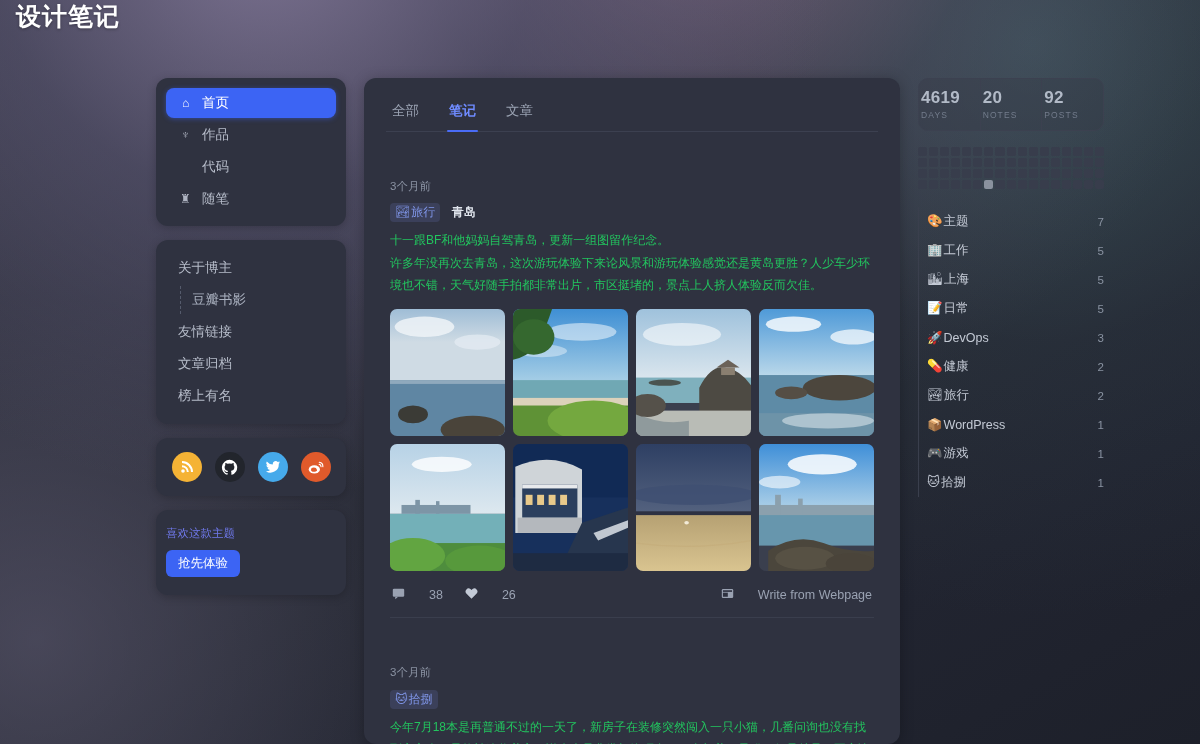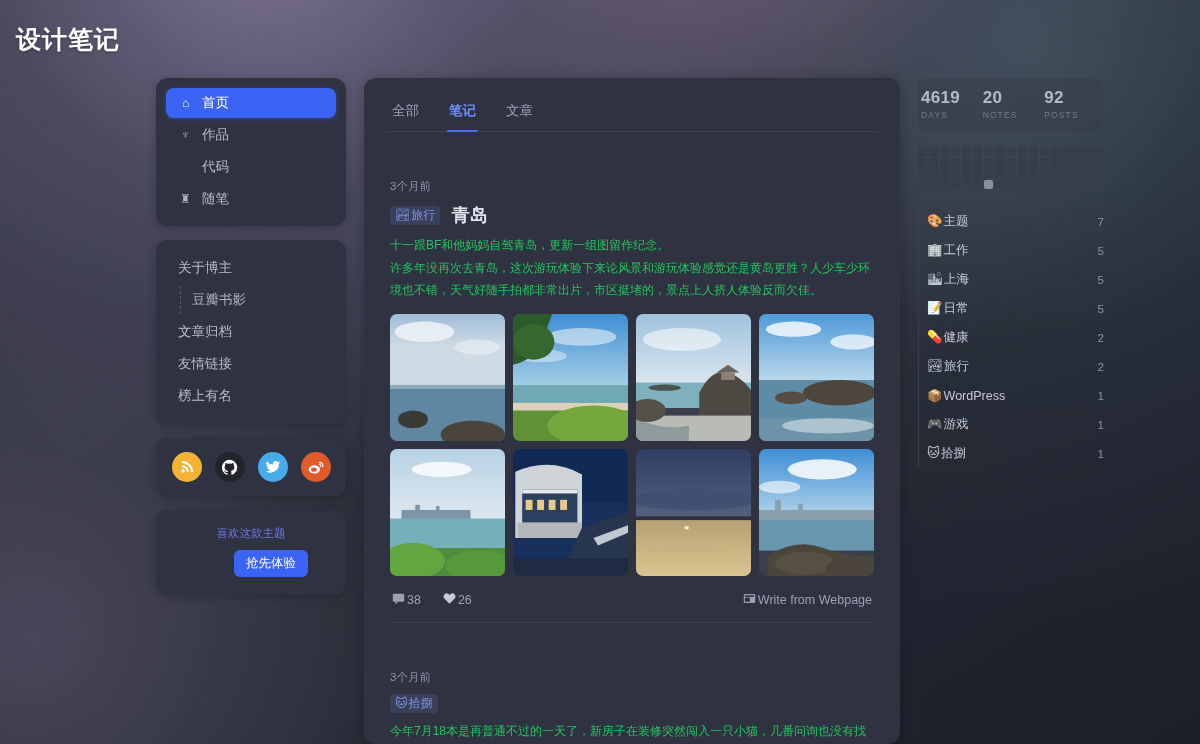--- a/index.html
+++ b/index.html
@@ -19,21 +19,20 @@
       radial-gradient(circle at 3% 86%, rgba(96,92,116,0.55) 0%, rgba(60,60,78,0.20) 26%, rgba(36,40,50,0.0) 52%),
       linear-gradient(150deg, #3a3a48 0%, #30323e 28%, #272a34 55%, #212430 78%, #1d202a 100%);
     color: #c9ced8;
     -webkit-font-smoothing: antialiased;
   }
 
   
   .page-header {
     height: 78px;
     display: flex;
-    align-items: center;
     padding-left: 16px;
   }
   .site-title {
     font-size: 25px;
     font-weight: 700;
     color: #ffffff;
     letter-spacing: 1px;
     text-shadow: 0 1px 3px rgba(0,0,0,0.35);
   }
 
@@ -113,31 +112,30 @@
     display: flex; align-items: center; justify-content: center;
     cursor: pointer;
     color: #fff;
     font-size: 14px;
   }
   .s-rss    { background: #f5b335; }
   .s-github { background: #22252c; }
   .s-twitter{ background: #46aaeb; }
   .s-weibo  { background: #e05a2b; }
 
-  .promo { padding: 16px 10px 18px; text-align: center; }
+  .promo { padding: 16px 10px 18px; text-align: left; }
   .promo-text { font-size: 11.5px; color: #6f78ea; margin-bottom: 9px; }
   .promo-btn {
     display: inline-block;
     background: #3c64f4;
     color: #fff;
     font-size: 12.5px;
     padding: 5px 12px;
     border-radius: 6px;
     cursor: pointer;
-    margin-left: 40px;
   }
 
   
   .feed {
     flex: 1 1 auto;
     background: #2f3240;
     border-radius: 12px;
     padding: 18px 22px 12px;
     height: 666px;
     overflow: hidden;
@@ -175,21 +173,21 @@
     background: #3b405a;
     color: #7f95e8;
     font-size: 12px;
     padding: 1px 5px;
     border-radius: 4px;
     margin-right: 7px;
     vertical-align: middle;
     cursor: pointer;
   }
   .post-title {
-    font-size: 18px;
+    font-size: 12px;
     color: #dfe4ec;
     font-weight: 700;
     vertical-align: middle;
   }
 
   .post-body { margin-top: 7px; }
   .post-body p {
     font-size: 12px;
     line-height: 22px;
     color: #22c55e;
@@ -213,21 +211,21 @@
 
   .post-meta {
     display: flex;
     align-items: center;
     gap: 22px;
     padding: 16px 2px 14px;
     font-size: 12.5px;
     color: #9aa2b2;
     border-bottom: 1px solid #3a3e4d;
   }
-  .meta-item { display: flex; align-items: center; gap: 2px; cursor: pointer; }
+  .meta-item { display: flex; align-items: center; gap: 24px; cursor: pointer; }
   .meta-spacer { flex: 1 1 auto; }
 
   
   .rail { width: 186px; flex: 0 0 186px; }
 
   .stats {
     display: flex;
     background: #32364450;
     border: 1px solid #3c4150;
     border-radius: 10px;
@@ -307,22 +305,22 @@
         </div>
         <div class="nav-item">
           <span class="nav-icon">♜</span>
           <span>随笔</span>
         </div>
       </nav>
 
     <nav class="card nav-secondary" id="secondary-nav">
         <div class="link-item">关于博主</div>
         <div class="link-item sub">豆瓣书影</div>
+        <div class="link-item">友情链接</div>
         <div class="link-item">文章归档</div>
-        <div class="link-item">友情链接</div>
         <div class="link-item">榜上有名</div>
       </nav>
 
     <div class="card social" id="social-row">
         <div class="social-btn s-rss">
           <svg width="16" height="16" viewBox="0 0 16 16">
             <circle cx="4" cy="12" r="1.8" fill="#fff"></circle>
             <path d="M3 8.2a4.8 4.8 0 0 1 4.8 4.8h2A6.8 6.8 0 0 0 3 6.2z" fill="#fff"></path>
             <path d="M3 4a9 9 0 0 1 9 9h2A11 11 0 0 0 3 2z" fill="#fff"></path>
           </svg>
@@ -670,20 +668,24 @@
         </div>
         <div class="tag-row">
           <span class="tag-name"><span class="tag-emoji">🏙</span><span>上海</span></span>
           <span class="tag-count">5</span>
         </div>
         <div class="tag-row">
           <span class="tag-name"><span class="tag-emoji">📝</span><span>日常</span></span>
           <span class="tag-count">5</span>
         </div>
         <div class="tag-row">
+          <span class="tag-name"><span class="tag-emoji">🚀</span><span>DevOps</span></span>
+          <span class="tag-count">3</span>
+        </div>
+        <div class="tag-row">
           <span class="tag-name"><span class="tag-emoji">💊</span><span>健康</span></span>
           <span class="tag-count">2</span>
         </div>
         <div class="tag-row">
           <span class="tag-name"><span class="tag-emoji">🏞</span><span>旅行</span></span>
           <span class="tag-count">2</span>
         </div>
         <div class="tag-row">
           <span class="tag-name"><span class="tag-emoji">📦</span><span>WordPress</span></span>
           <span class="tag-count">1</span>

